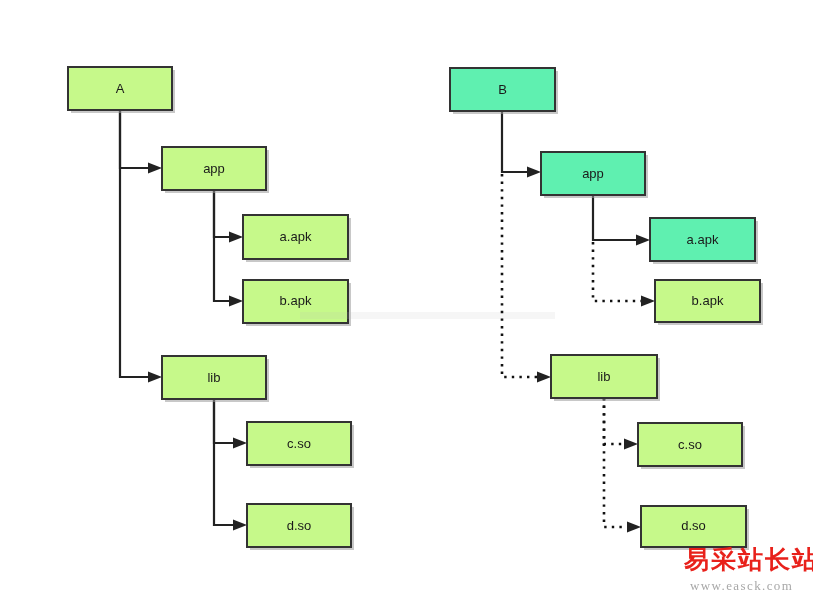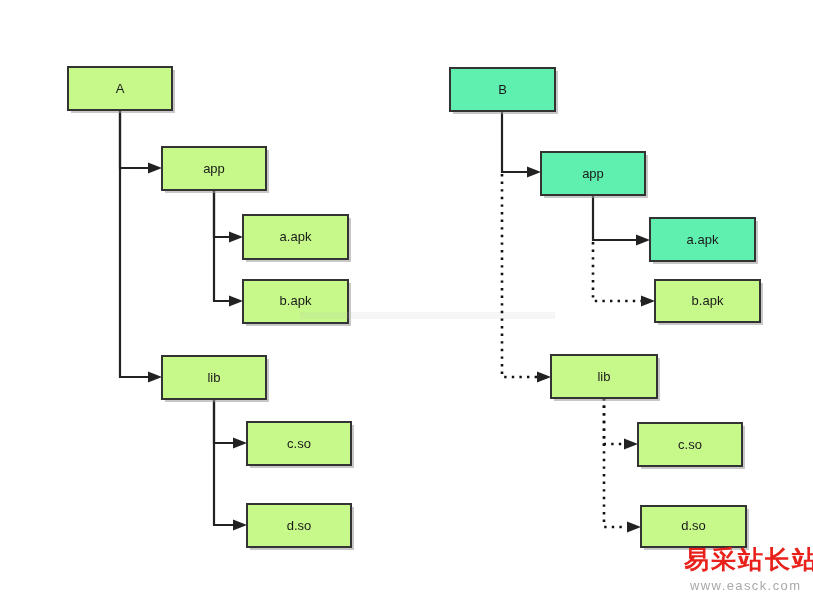--- a/index.html
+++ b/index.html
@@ -64,21 +64,21 @@
     font-family: "Liberation Serif", serif;
     color: #e8211b;
     font-size: 25px;
     font-weight: bold;
     letter-spacing: 2px;
     line-height: 1;
     white-space: nowrap;
   }
   .watermark-url {
     position: absolute;
-    font-family: Liberation Sans, sans-serif;
+    font-family: Liberation Serif, serif;
     color: #a8a8a8;
     font-size: 13px;
     letter-spacing: 1.4px;
     white-space: nowrap;
   }
 </style>
 </head>
 <body>
 
 <div id="canvas">

